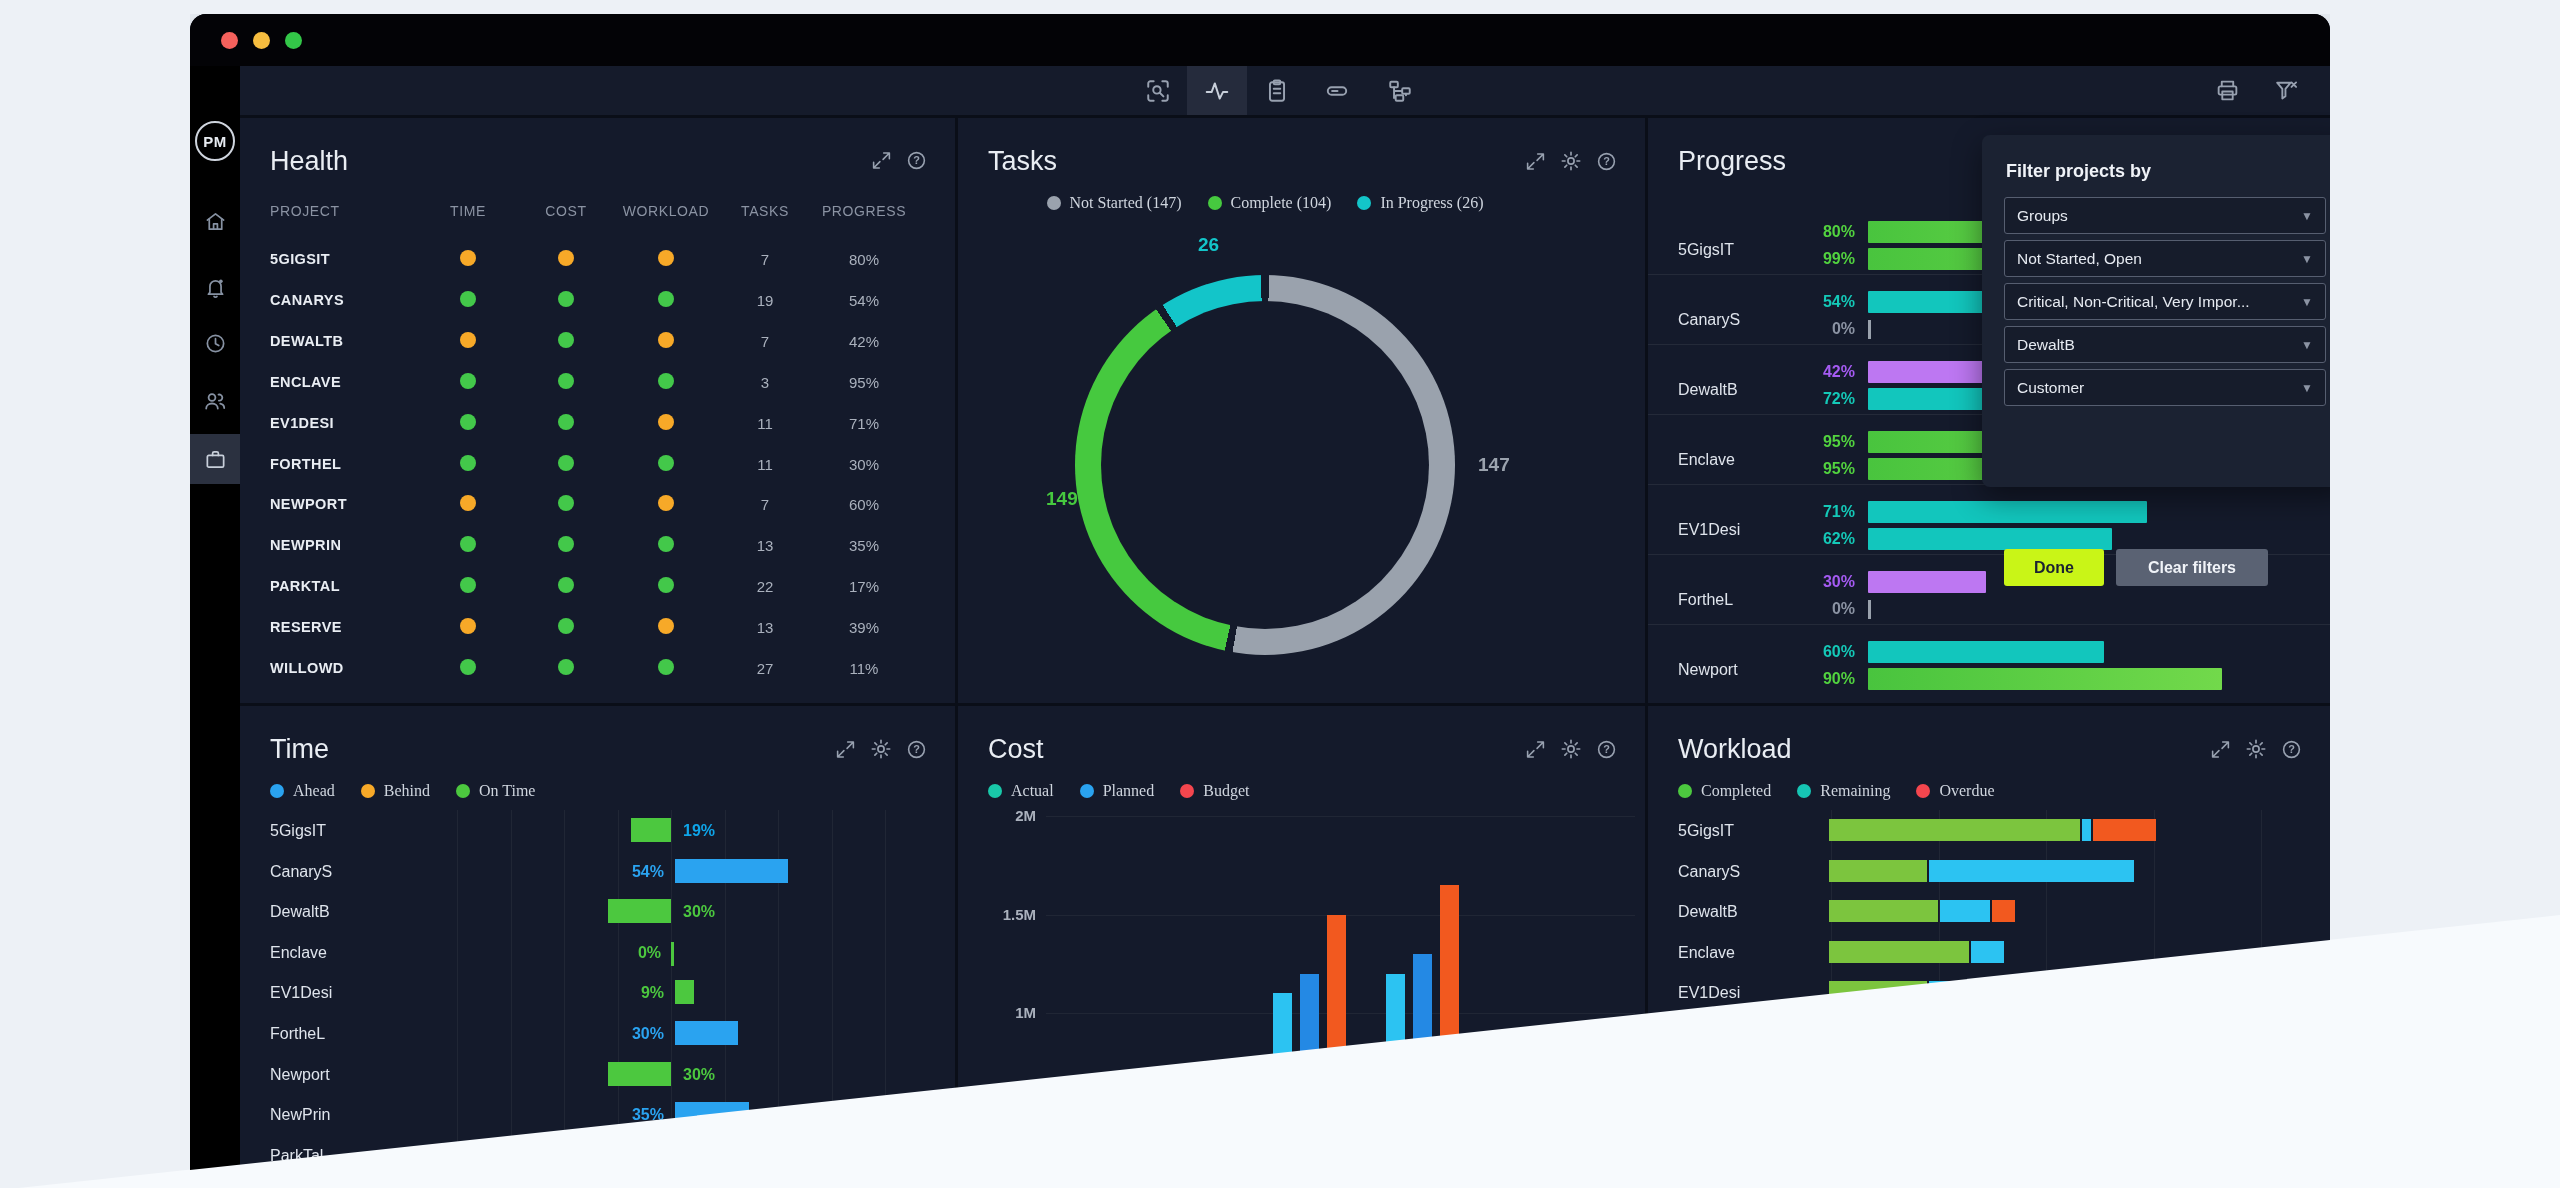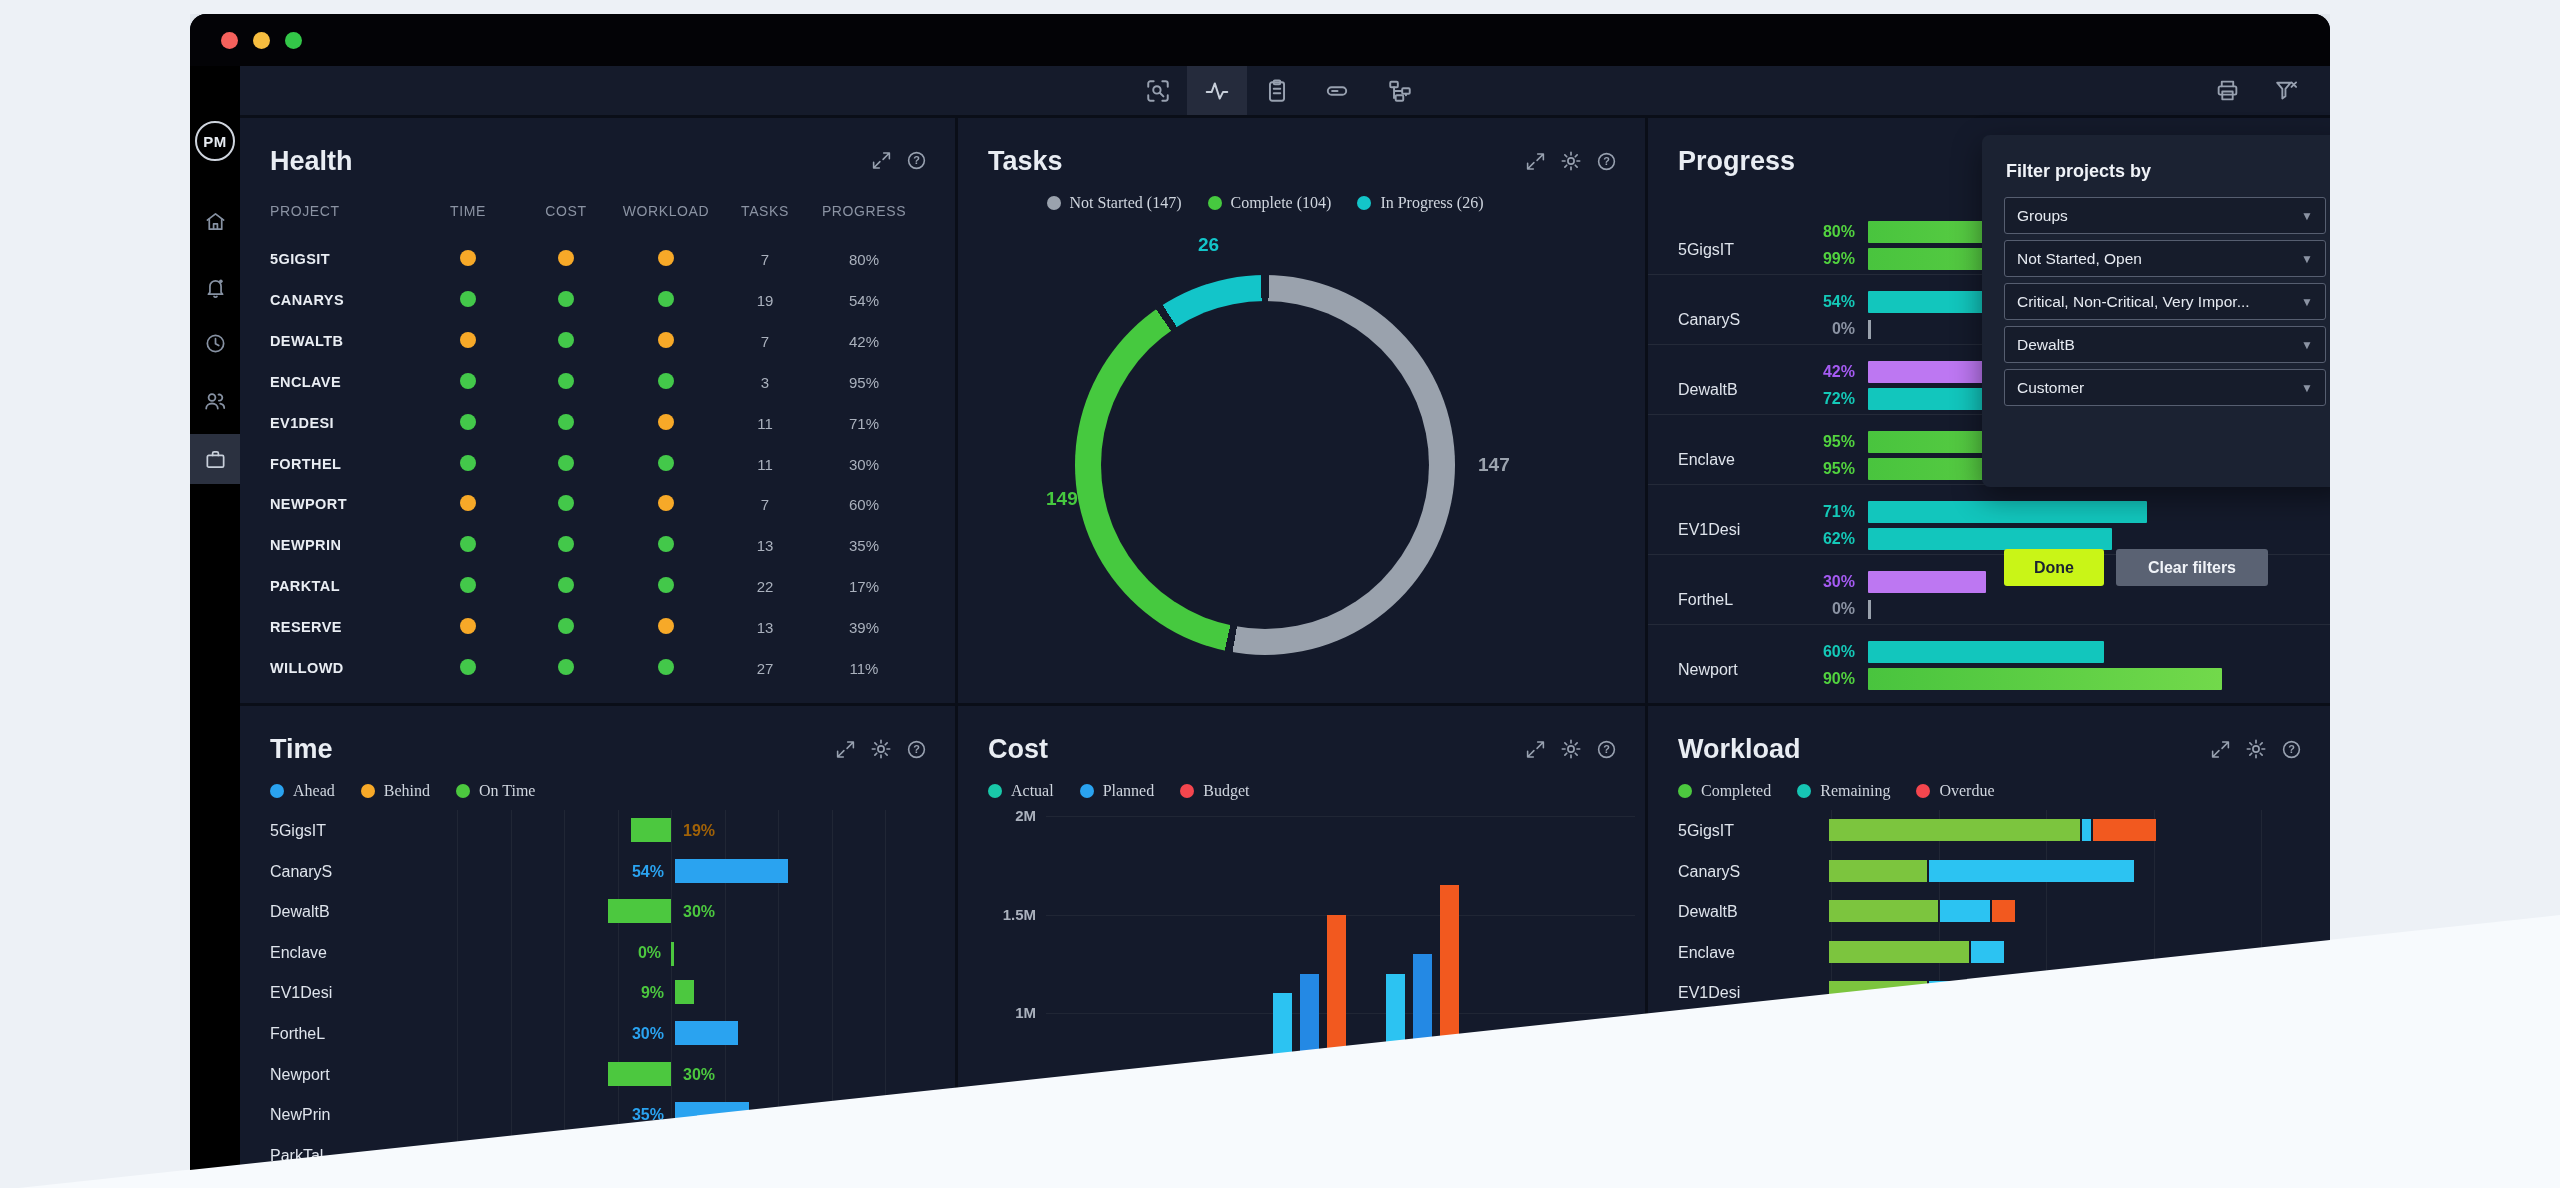--- a/index.html
+++ b/index.html
@@ -26,21 +26,21 @@
   .tb-cell.active{background:#252b3c;color:#c9d0db;}
   .tb-right{position:absolute;top:0;width:50px;height:49px;display:flex;align-items:center;justify-content:center;color:#98a1b0;}
   #content{position:absolute;left:50px;top:104px;right:0;bottom:0;background:#0a0e18;}
   .panel{position:absolute;background:#141a2b;overflow:hidden;}
   #p-health{left:0;top:0;width:715px;height:585px;}
   #p-tasks{left:718px;top:0;width:687px;height:585px;}
   #p-progress{left:1408px;top:0;width:682px;height:585px;}
   #p-time{left:0;top:588px;width:715px;height:580px;}
   #p-cost{left:718px;top:588px;width:687px;height:580px;}
   #p-workload{left:1408px;top:588px;width:682px;height:580px;}
-  .p-title{position:absolute;left:30px;top:28px;color:#e9edf3;font-size:27px;font-weight:bold;}
+  .p-title{position:absolute;left:30px;top:28px;color:#e9edf3;font-size:27px;font-weight:normal;}
   .p-icons{position:absolute;top:32px;right:28px;display:flex;gap:14px;align-items:center;color:#98a1b0;}
   .legend{position:absolute;top:76px;display:flex;gap:26px;align-items:center;font-family:Liberation Serif, serif;}
   .legend .item{display:flex;gap:9px;align-items:center;color:#cfd5de;font-size:16px;}
   .legend .dot{width:14px;height:14px;border-radius:50%;}
   
   .h-col{position:absolute;color:#8b93a3;font-size:14px;letter-spacing:.6px;}
   .h-row-name{position:absolute;color:#e9edf3;font-size:14.5px;font-weight:bold;letter-spacing:.4px;}
   .h-dot{position:absolute;width:16px;height:16px;border-radius:50%;}
   .h-num{position:absolute;color:#aab1bd;font-size:15px;text-align:center;width:60px;}
   
@@ -458,21 +458,21 @@
             <div class="t-grid" style="left:270.5px;"></div>
             <div class="t-grid" style="left:324px;"></div>
             <div class="t-grid" style="left:377.5px;"></div>
             <div class="t-grid" style="left:431px;"></div>
             <div class="t-grid" style="left:484.5px;"></div>
             <div class="t-grid" style="left:538px;"></div>
             <div class="t-grid" style="left:591.5px;"></div>
             <div class="t-grid" style="left:645px;"></div>
             <div class="t-name" style="top:116px;">5GigsIT</div>
             <div class="t-bar" style="left:391.1px;top:112px;width:39.9px;background:#4cc83f"></div>
-             <div class="t-pct" style="left:443px;top:116px;color:#a16207">19%</div>
+             <div class="t-pct" style="left:443px;top:116px;color:#0ea5e9">19%</div>
             <div class="t-name" style="top:156.6px;">CanaryS</div>
             <div class="t-bar" style="left:435px;top:152.6px;width:113.4px;background:#2aa3f0"></div>
              <div class="t-pct" style="left:369px;top:156.6px;width:55px;text-align:right;color:#2aa3f0">54%</div>
             <div class="t-name" style="top:197.2px;">DewaltB</div>
             <div class="t-bar" style="left:368px;top:193.2px;width:63px;background:#4cc83f"></div>
              <div class="t-pct" style="left:443px;top:197.2px;color:#4cc83f">30%</div>
             <div class="t-name" style="top:237.8px;">Enclave</div>
             <div class="t-pct" style="left:371px;top:237.8px;width:50px;text-align:right;color:#4cc83f">0%</div>
              <div style="position:absolute;left:431px;top:235.8px;width:2.5px;height:24px;background:#4cc83f"></div>
             <div class="t-name" style="top:278.4px;">EV1Desi</div>

